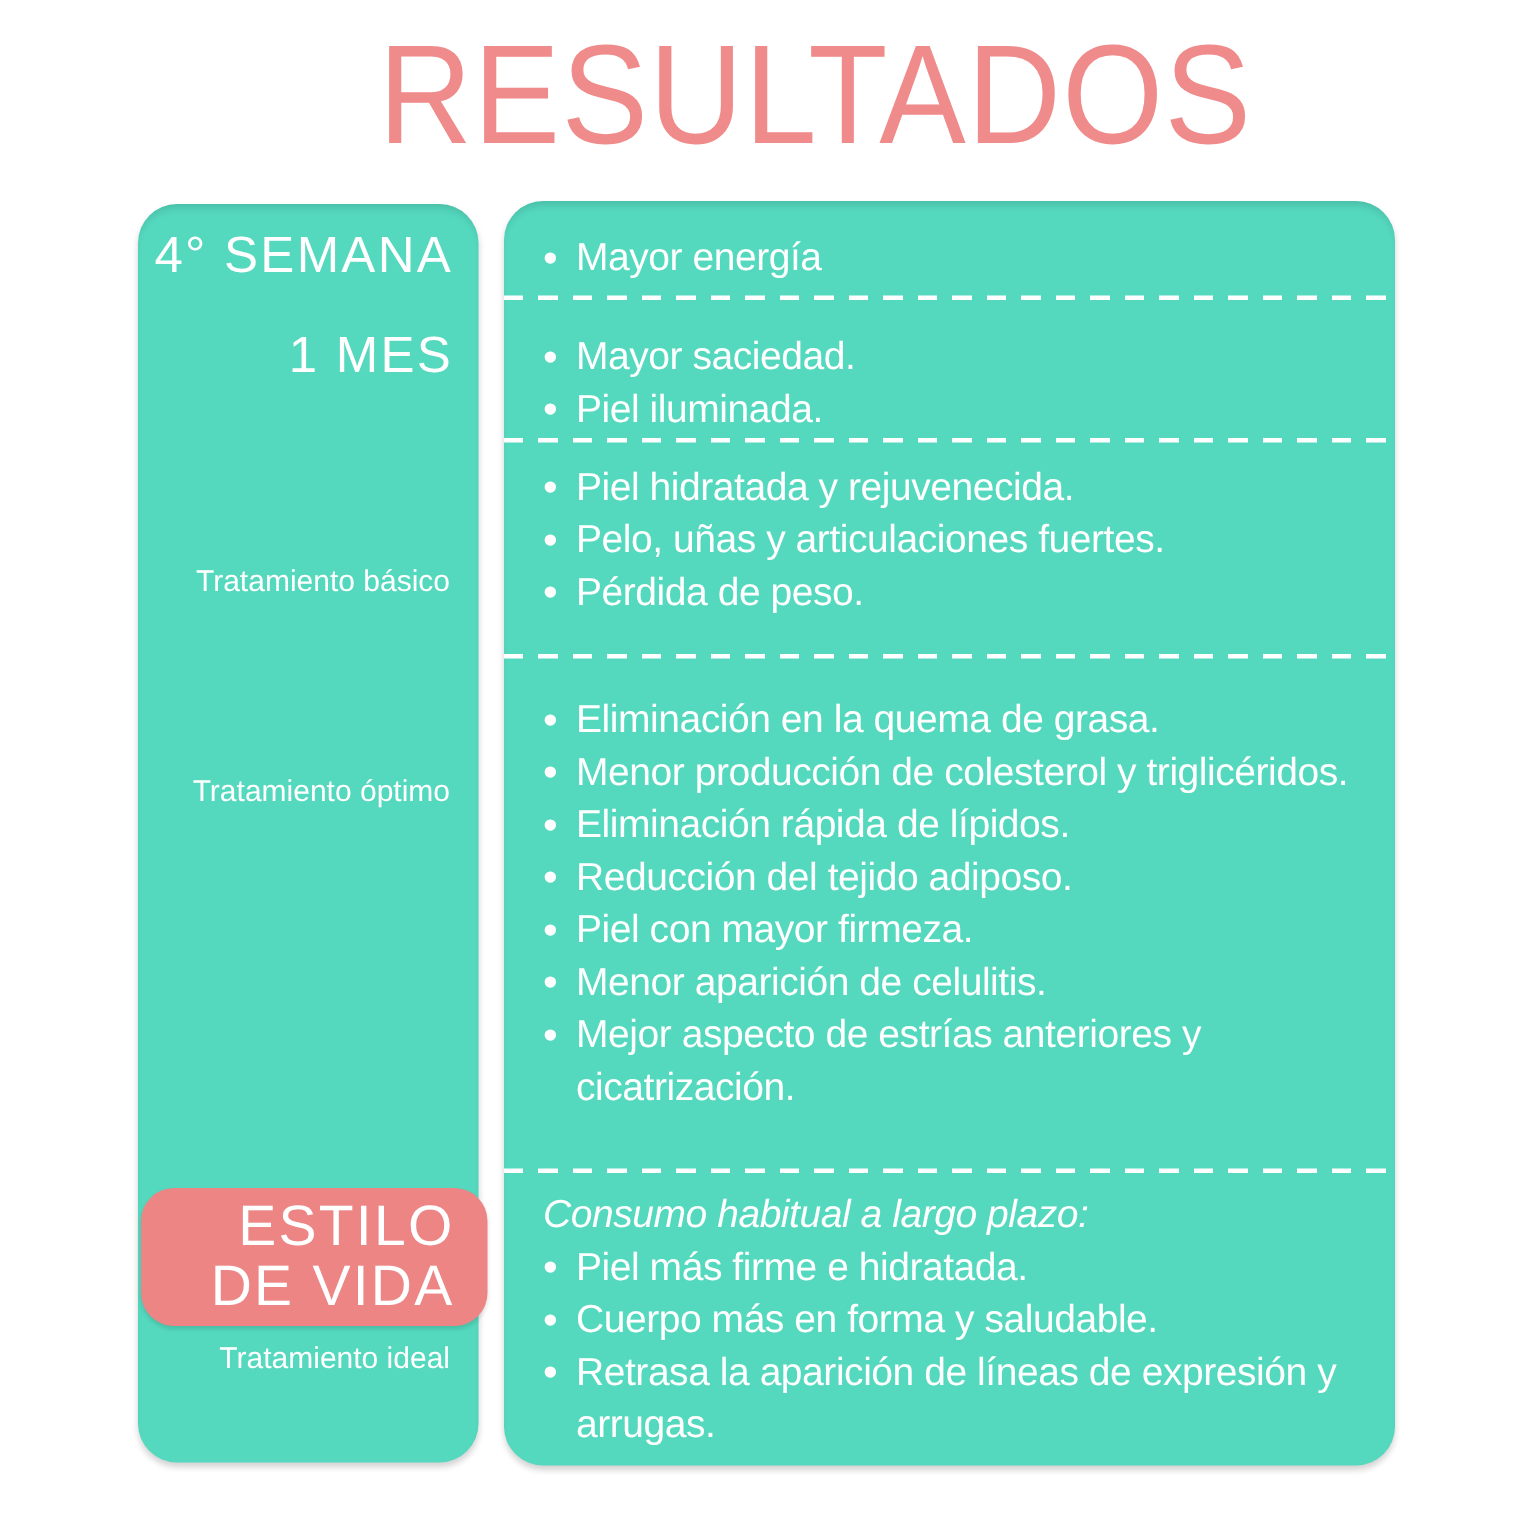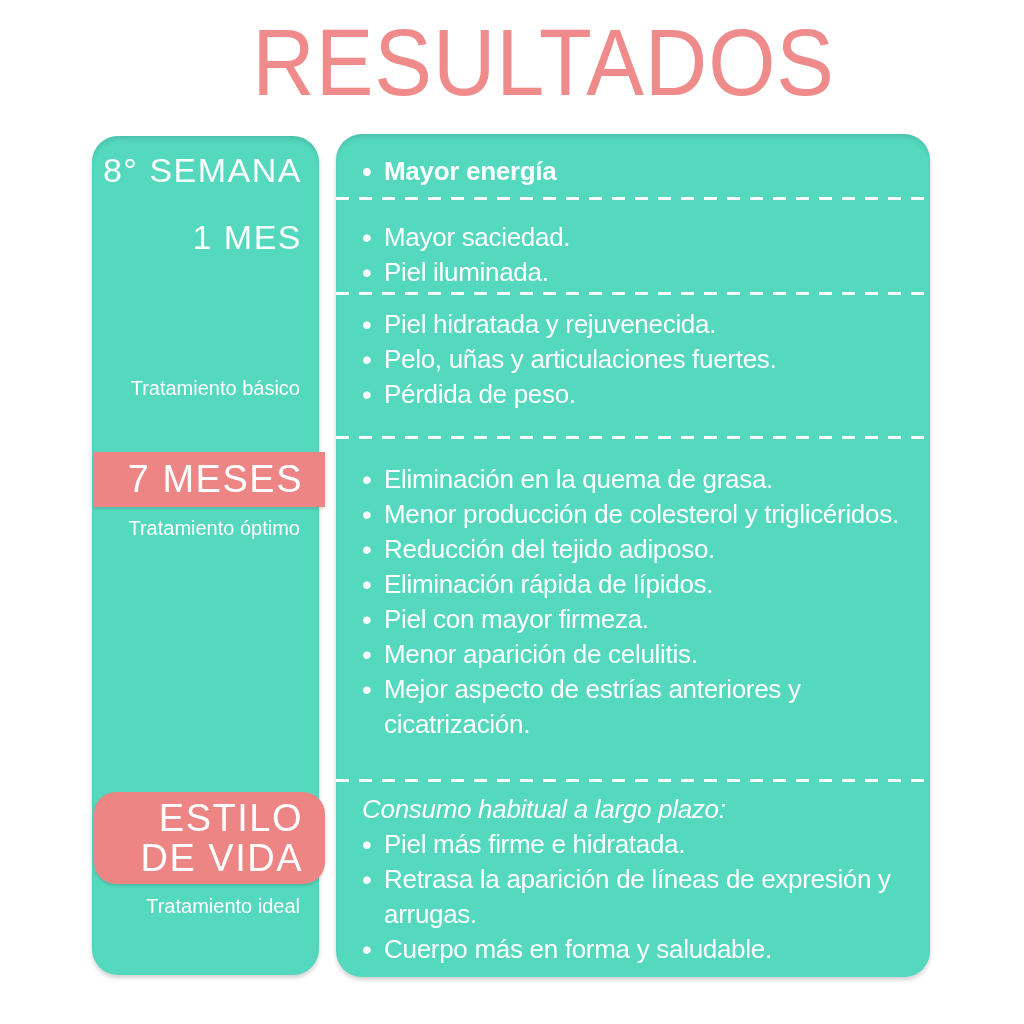--- a/index.html
+++ b/index.html
@@ -41,21 +41,21 @@
   .stage-bar.bar3{top:656px;height:92px;font-size:38px;line-height:40px;padding-top:6px;white-space:pre-line;border-radius:22px;}
   .t-sub{
     position:absolute;left:0;width:100%;box-sizing:border-box;
     color:#fff;text-align:right;padding-right:19px;font-size:20px;line-height:28px;white-space:nowrap;
   }
   .t-sub.sub1{top:238px;}
   .t-sub.sub2{top:378px;}
   .t-sub.sub3{top:756px;}
   
   .sec{box-sizing:border-box;padding-left:26px;padding-right:10px;color:#fff;}
-  .sec.s1{height:63px;padding-top:20px;font-weight:bold;}
+  .sec.s1{height:63px;padding-top:20px;}
   .sec.s2{height:92px;padding-top:20px;}
   .sec.s3{height:141px;padding-top:12px;}
   .sec.s4{height:340px;padding-top:23px;}
   .sec.s5{height:194px;padding-top:10px;}
   .sep{
     height:3px;flex:none;
     background-image:repeating-linear-gradient(90deg,#ffffff 0 13px,transparent 13px 23px);
   }
   .sec ul{list-style:none;margin:0;padding:0;}
   .sec li{
@@ -70,26 +70,25 @@
   }
 </style>
 </head>
 <body>
 
 <div class="title-wrap">
   <span class="title">RESULTADOS</span>
 </div>
 
 <div class="panel left-panel">
-  <div class="t-label semana">8° SEMANA</div>
+  <div class="t-label semana">4° SEMANA</div>
   <div class="t-label mes">1 MES</div>
 
   <div class="t-sub sub1">Tratamiento básico</div>
 
-  <div class="stage-bar bar2">7 MESES</div>
   <div class="t-sub sub2">Tratamiento óptimo</div>
 
   <div class="stage-bar bar3">ESTILO
 DE VIDA</div>
   <div class="t-sub sub3">Tratamiento ideal</div>
 </div>
 
 <div class="panel right-panel">
   <div class="sec s1">
     <ul>
@@ -112,30 +111,30 @@
       <li>Pelo, uñas y articulaciones fuertes.</li>
       <li>Pérdida de peso.</li>
     </ul>
   </div>
   <div class="sep"></div>
 
   <div class="sec s4">
     <ul>
       <li>Eliminación en la quema de grasa.</li>
       <li>Menor producción de colesterol y triglicéridos.</li>
+      <li>Eliminación rápida de lípidos.</li>
       <li>Reducción del tejido adiposo.</li>
-      <li>Eliminación rápida de lípidos.</li>
       <li>Piel con mayor firmeza.</li>
       <li>Menor aparición de celulitis.</li>
       <li>Mejor aspecto de estrías anteriores y cicatrización.</li>
     </ul>
   </div>
   <div class="sep"></div>
 
   <div class="sec s5">
     <p class="intro">Consumo habitual a largo plazo:</p>
     <ul>
       <li>Piel más firme e hidratada.</li>
+      <li>Cuerpo más en forma y saludable.</li>
       <li>Retrasa la aparición de líneas de expresión y arrugas.</li>
-      <li>Cuerpo más en forma y saludable.</li>
     </ul>
   </div>
 </div>
 
 </body></html>

